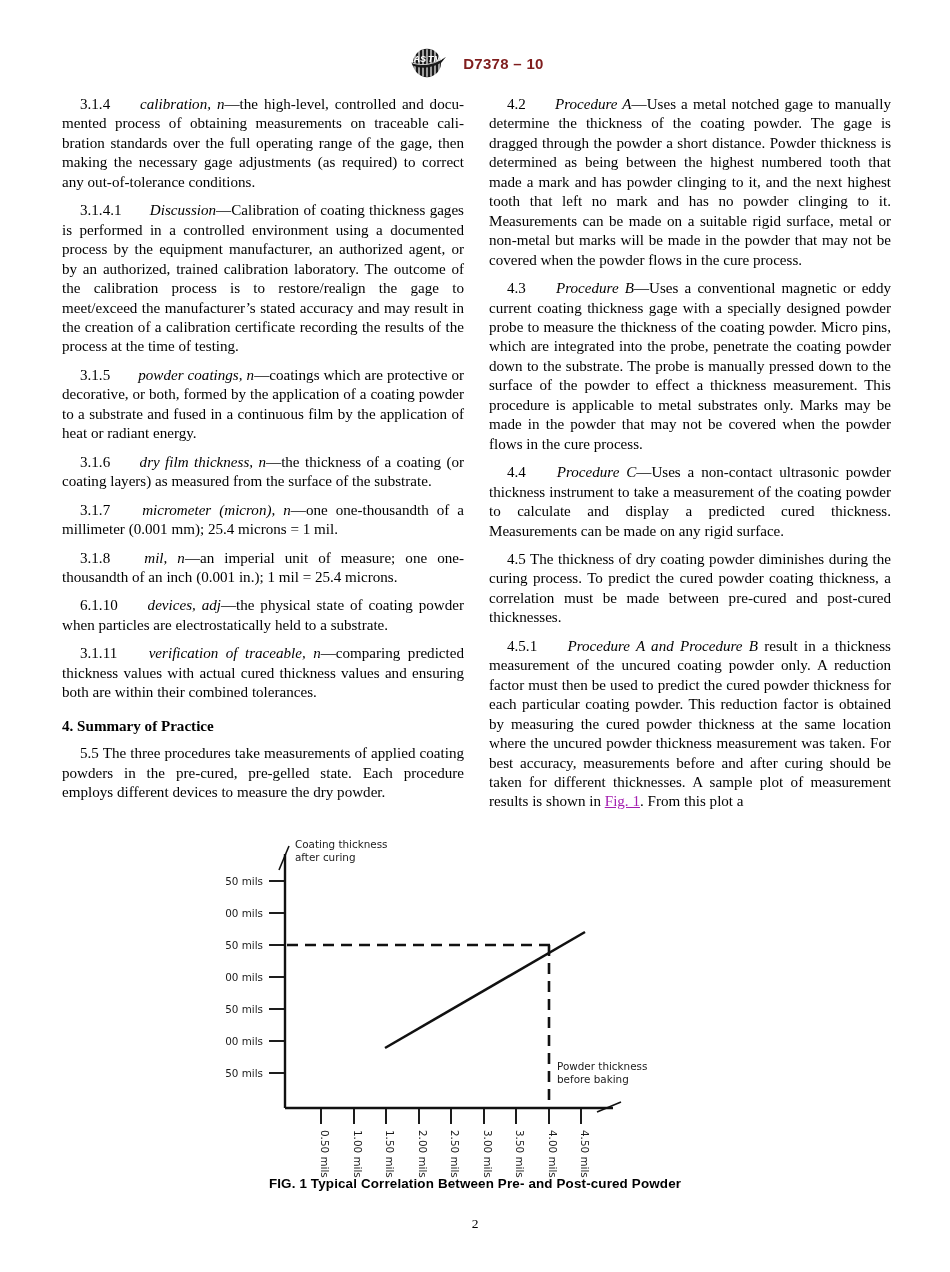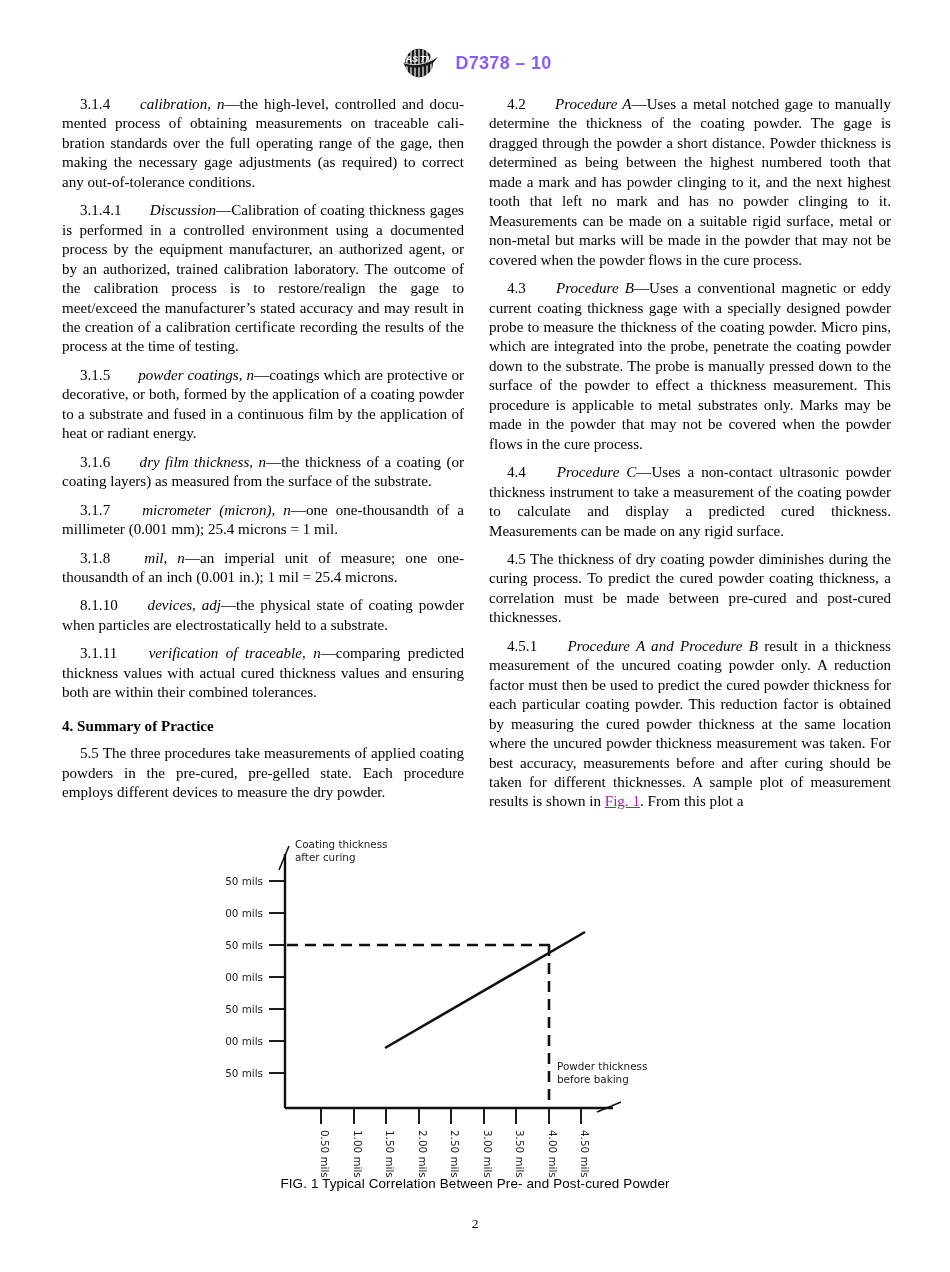--- a/index.html
+++ b/index.html
@@ -29,23 +29,23 @@
     gap: 13px;
   }
   .astm-logo {
     width: 44px;
     height: 30px;
     display: block;
   }
   .doc-designation {
     font-family: "Liberation Sans", "DejaVu Sans", sans-serif;
     font-weight: bold;
-    font-size: 18px;
+    font-size: 15px;
     letter-spacing: 0.3px;
-    color: #8b5cf6;
+    color: #7f1d1d;
     white-space: nowrap;
   }
 
   
   .columns {
     position: absolute;
     top: 95px;
     left: 62px;
     width: 830px;
     display: flex;
@@ -94,21 +94,21 @@
     display: block;
     margin: 0 auto;
   }
   .fig-caption {
     position: absolute;
     top: 1176px;
     left: 0;
     width: 950px;
     text-align: center;
     font-family: "Liberation Sans", "DejaVu Sans", sans-serif;
-    font-weight: normal;
+    font-weight: bold;
     font-size: 13.4px;
     letter-spacing: 0.15px;
     color: #000;
   }
 
   
   .page-number {
     position: absolute;
     top: 1216px;
     left: 0;
@@ -178,21 +178,21 @@
     </p>
     <p class="para">
       <span>3.1.7</span>
       <span class="term"> micrometer (micron), n</span><span>—one one-thousandth of a millimeter (0.001 mm); 25.4 microns = 1 mil.</span>
     </p>
     <p class="para">
       <span>3.1.8</span>
       <span class="term"> mil, n</span><span>—an imperial unit of measure; one one-thousandth of an inch (0.001 in.); 1 mil = 25.4 microns.</span>
     </p>
     <p class="para">
-      <span>8.1.10</span>
+      <span>6.1.10</span>
       <span class="term"> devices, adj</span><span>—the physical state of coating powder when particles are electrostatically held to a substrate.</span>
     </p>
     <p class="para">
       <span>3.1.11</span>
       <span class="term"> verification of traceable, n</span><span>—comparing predicted thickness values with actual cured thickness values and ensur­ing both are within their combined tolerances.</span>
     </p>
 
     <h2 class="sec-head">4.  Summary of Practice</h2>
 
     <p class="para">

